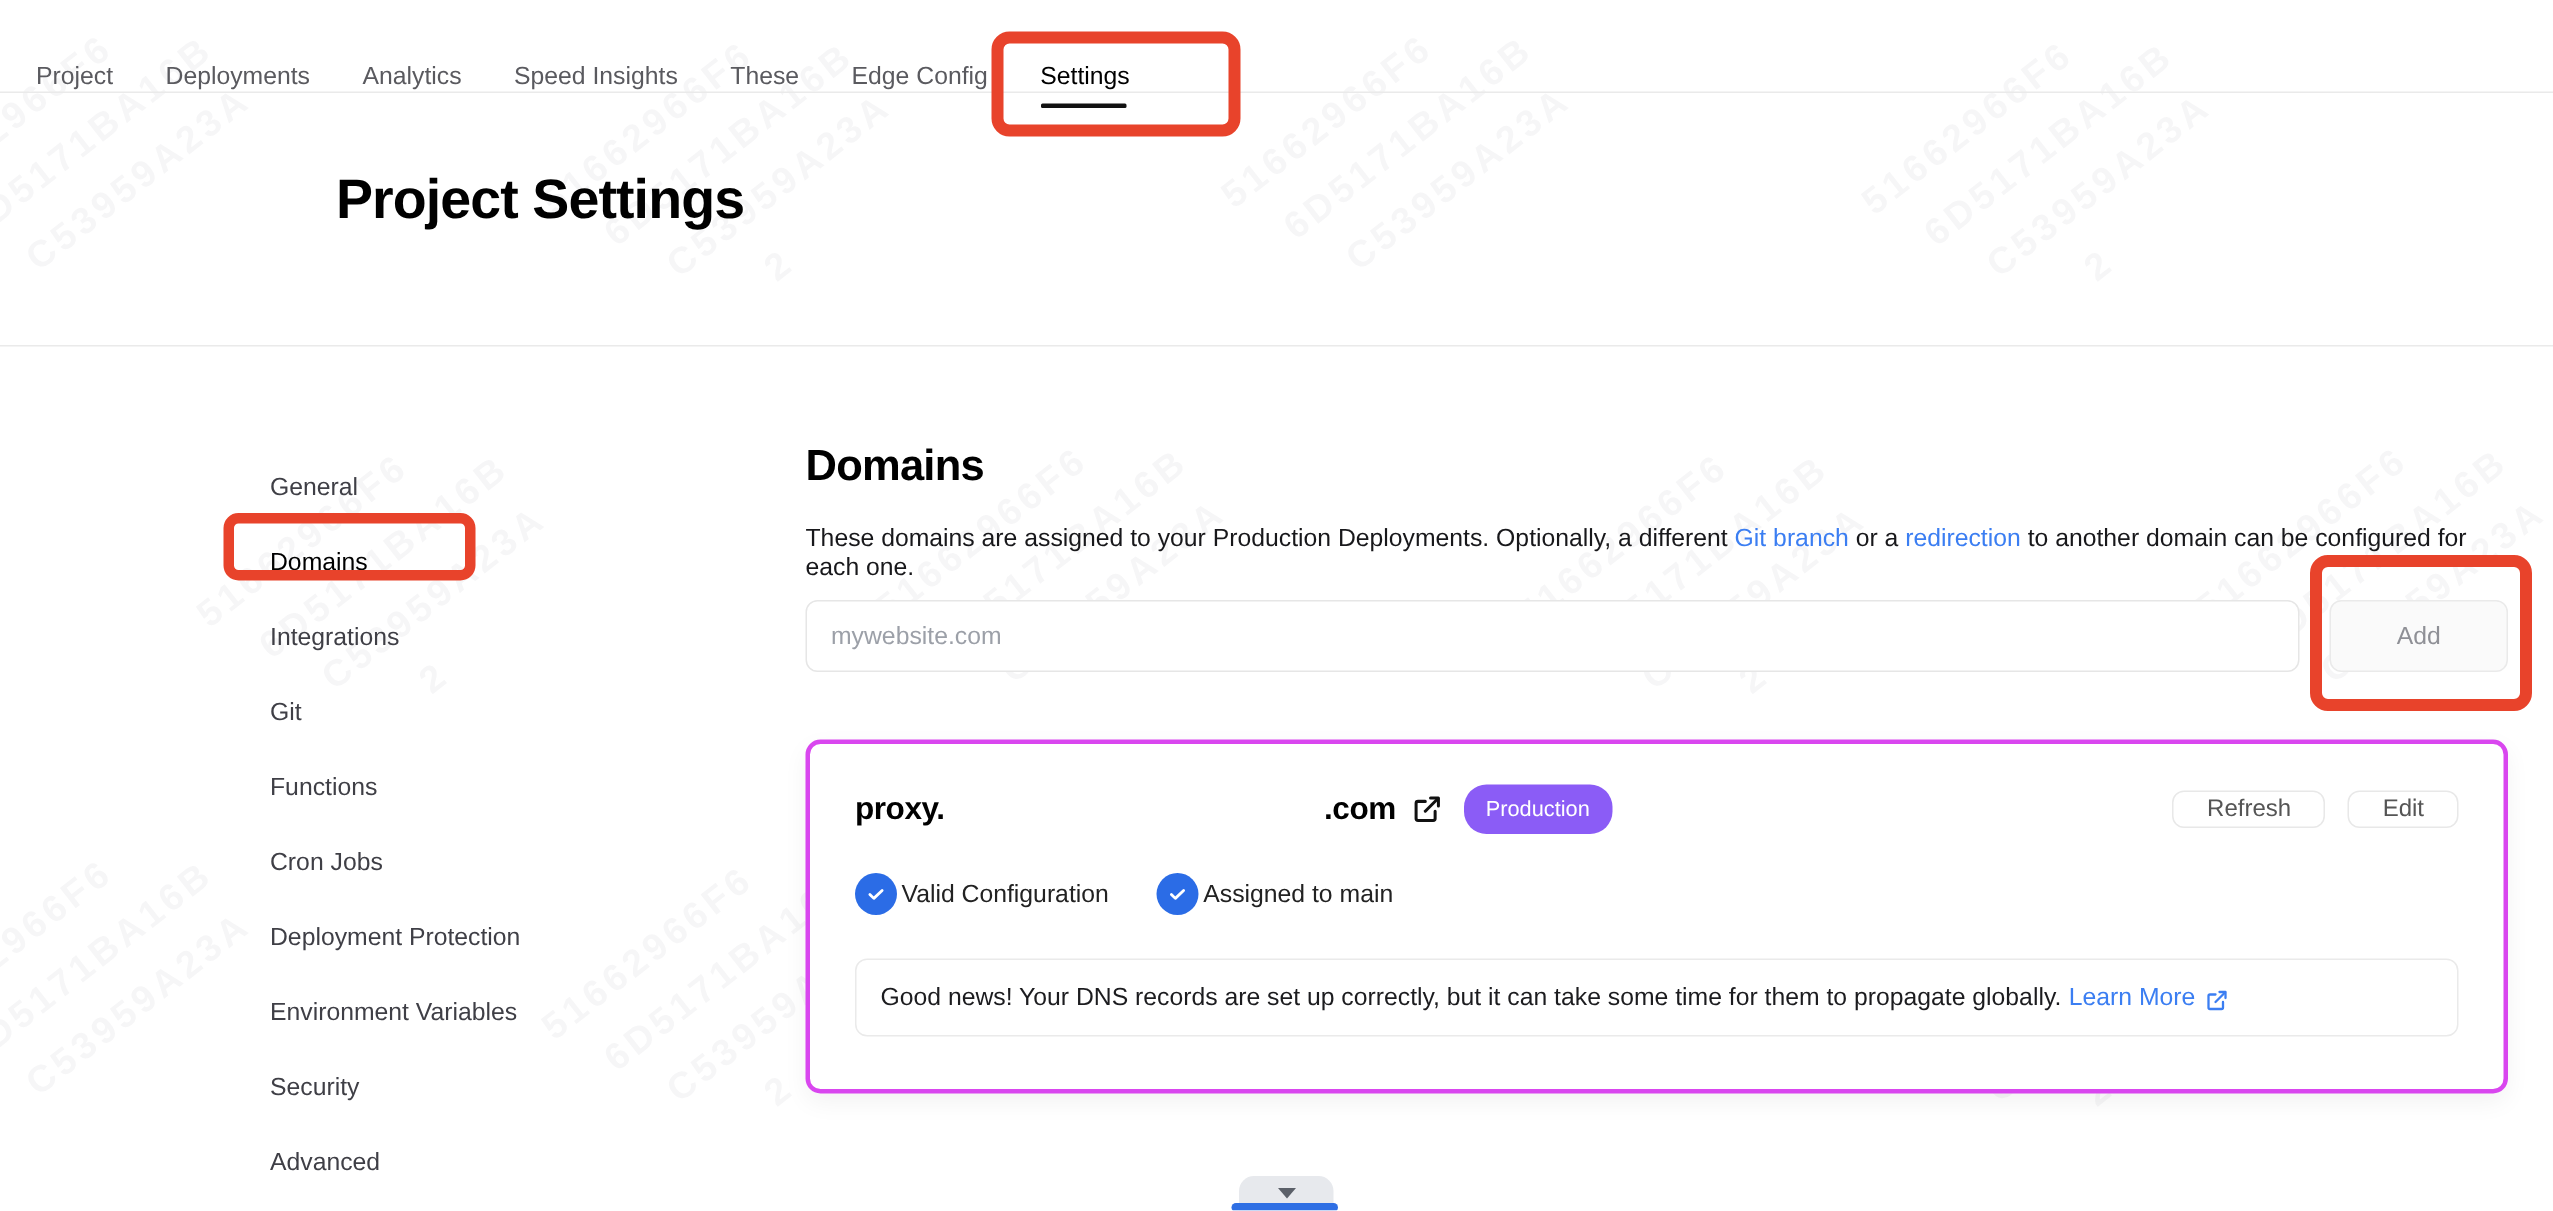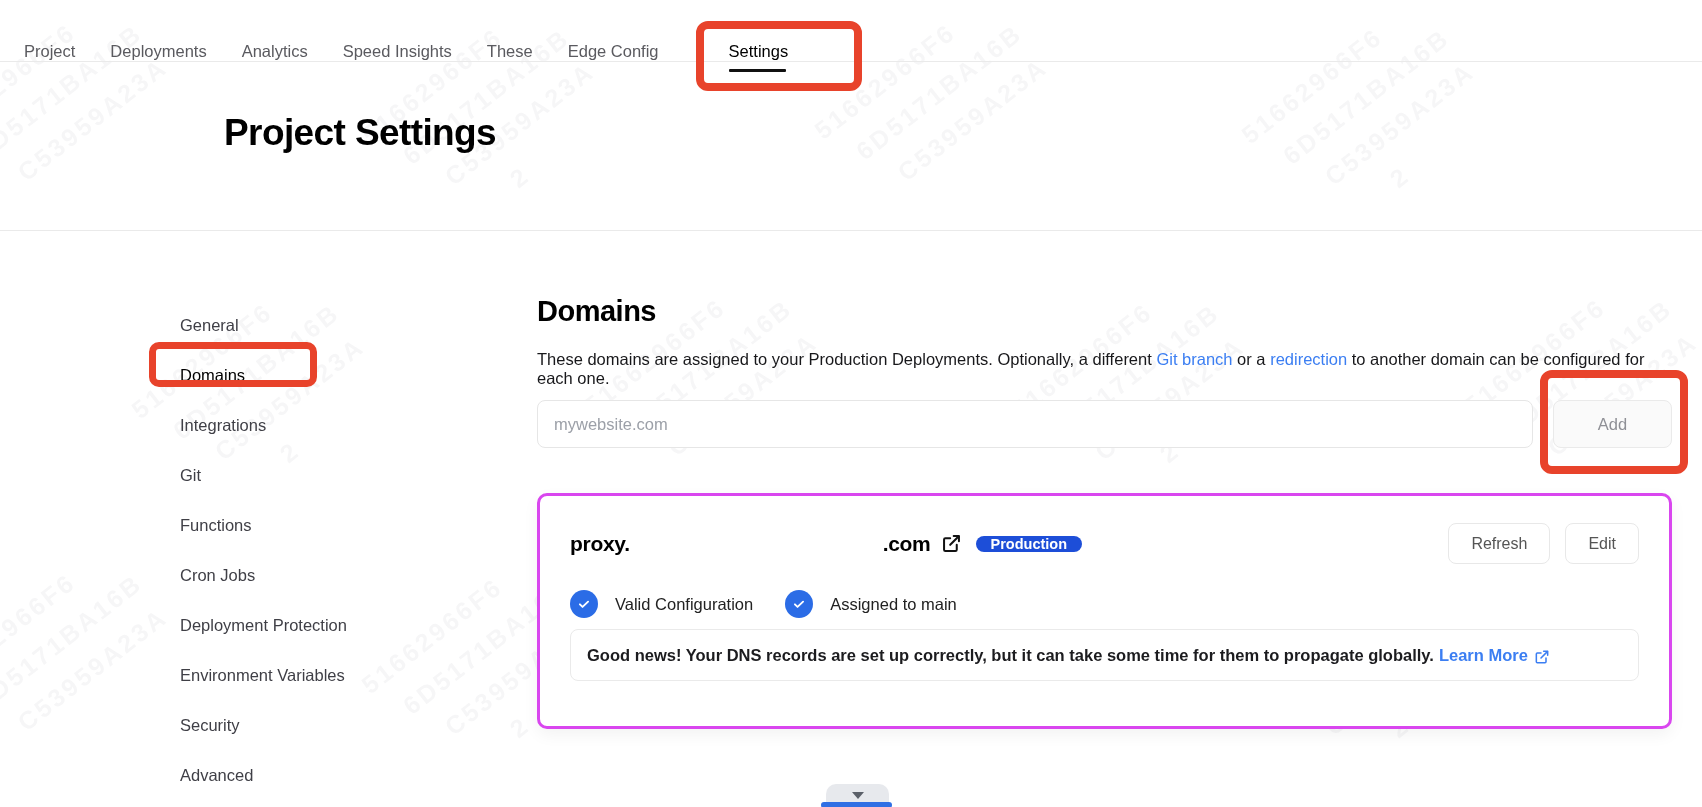--- a/index.html
+++ b/index.html
@@ -11,21 +11,21 @@
   .wm-layer { position:absolute; inset:0; z-index:0; pointer-events:none; overflow:hidden; }
   .wm-stamp { position:absolute; white-space:pre; transform:rotate(-38deg);
               font-size:25px; font-weight:700; letter-spacing:3px; line-height:42px;
               color:rgba(40,40,60,0.045); }
 
   
   .nav { position:absolute; left:0; top:0; width:1702px; height:62px;
          display:flex; align-items:flex-end; gap:35px; padding-left:24px;
          border-bottom:1px solid #eaeaea; background:transparent; z-index:5; }
   .nav-tab { font-size:16.5px; color:#5a5a5f; cursor:pointer; position:relative; }
-  .nav-tab.active { color:#000;margin-left:35px; }
+  .nav-tab.active { color:#000; }
   .nav-tab.active .tab-underline { position:absolute; left:0; right:2px; top:calc(50% + 17px);
          height:3px; background:#111; border-radius:1px; }
 
   
   .annot { position:absolute; border:8px solid #e8432b; border-radius:12px;
            pointer-events:none; z-index:50; background:transparent; }
   .annot-settings { left:-33px; top:-21px; width:166px; height:70px; }
   .annot-domains  { left:-31px; top:-8px;  width:168px; height:45px; border-width:7px; border-radius:10px; }
   .annot-add      { left:-14px; top:-31px; width:148px; height:104px; }
 
@@ -58,37 +58,37 @@
 
   
   .card { margin-top:45px; width:1135px; height:236px; background:#fff;
           border:3px solid #d946ef; border-radius:10px; box-shadow:0 6px 16px rgba(0,0,0,0.05);
           padding:27px 30px 30px; }
   .card-row1 { display:flex; align-items:center; }
   .domain-name { font-size:21px; font-weight:700; letter-spacing:-0.3px; color:#000;
                  display:flex; align-items:baseline; }
   .redacted-gap { display:inline-block; width:253px; height:1px; }
   .ext-icon { width:21px; height:21px; margin-left:10px; color:#111; cursor:pointer; }
-  .badge { margin-left:14px; height:16px; display:inline-flex; align-items:center;
-           padding:0 15px; background:#1d4ed8; color:#fff; font-size:14.5px; font-weight:700;
+  .badge { margin-left:14px; height:33px; display:inline-flex; align-items:center;
+           padding:0 15px; background:#8b5cf6; color:#fff; font-size:14.5px; font-weight:400;
            border-radius:15px; }
   .card-actions { margin-left:auto; display:flex; gap:15px; }
-  .card-btn { height:41px; padding:0 22px; background:#fff; border:1px solid #e8e8e8;
+  .card-btn { height:25px; padding:0 22px; background:#fff; border:1px solid #e8e8e8;
               border-radius:8px; color:#555; font-size:16px; cursor:pointer;
               font-family:"Liberation Sans",sans-serif; }
 
   .status-row { margin-top:26px; display:flex; align-items:center; gap:32px; }
-  .status-item { display:flex; align-items:center; gap:17px; }
+  .status-item { display:flex; align-items:center; gap:3px; }
   .check-circle { width:28px; height:28px; border-radius:50%; background:#2b6ce6;
                   display:flex; align-items:center; justify-content:center; }
   .check-circle svg { width:14px; height:14px; }
   .status-label { font-size:16.5px; color:#222; }
 
-  .notice-box { margin-top:11px; height:52px; border:1px solid #eaeaea; border-radius:8px;
-                display:flex; align-items:center; padding:0 16px; font-size:16.5px; color:#1c1c1f;font-weight:bold; }
+  .notice-box { margin-top:29px; height:52px; border:1px solid #eaeaea; border-radius:8px;
+                display:flex; align-items:center; padding:0 16px; font-size:16.5px; color:#1c1c1f; }
   .notice-box .link { margin-left:5px; }
   .ext-icon-sm { width:16px; height:16px; margin-left:6px; color:#3b7ef2; cursor:pointer;
                  position:relative; top:2px; }
 
   
   .toolbar-tab { position:absolute; left:826px; top:784px; width:63px; height:23px;
                  background:#e7e9ed; border-radius:10px 10px 0 0; display:flex;
                  align-items:center; justify-content:center; cursor:pointer; z-index:6; }
   .toolbar-tab .tri { width:0; height:0; border-left:6px solid transparent;
                       border-right:6px solid transparent; border-top:7px solid #5b6069; }

